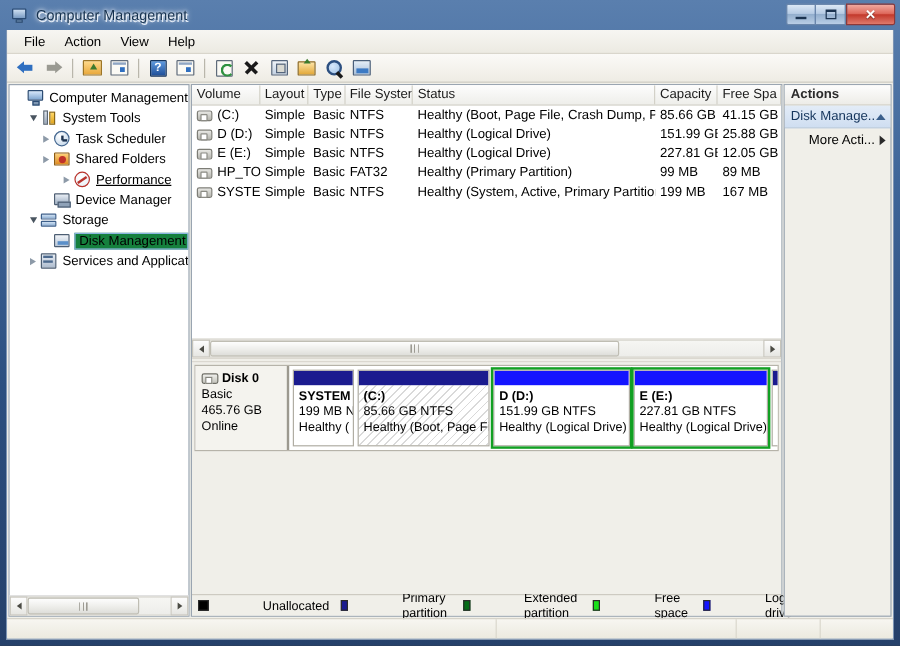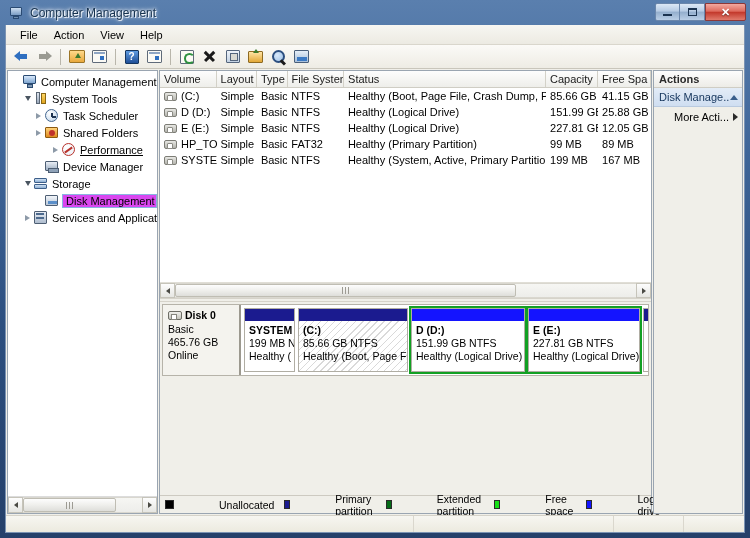--- a/index.html
+++ b/index.html
@@ -244,21 +244,21 @@
     border-left:5px solid #8d9aa8;
   }
   .chev-d {
     border-left:3.5px solid transparent;
     border-right:3.5px solid transparent;
     border-top:5px solid #4a5560;
   }
   .tico { width:16px;height:15px; flex:none; margin-right:3px; position:relative; }
   .tlabel { overflow: hidden; }
   .tnode.sel .tlabel {
-    background: #d946ef;
+    background: #15803d;
     border: 1px solid #8ab4e0;
     padding: 0 3px;
     margin-left: -1px;
   }
 
   
   .ico-comp .m { position:absolute;left:1px;top:1px;width:13px;height:9px;
     background:linear-gradient(180deg,#d8e8fb,#7ea5cf);border:1px solid #2b4b72;border-radius:1px;}
   .ico-comp .s { position:absolute;left:5px;top:10px;width:6px;height:4px;background:#7f97b2;border:1px solid #2b4b72;}
 

